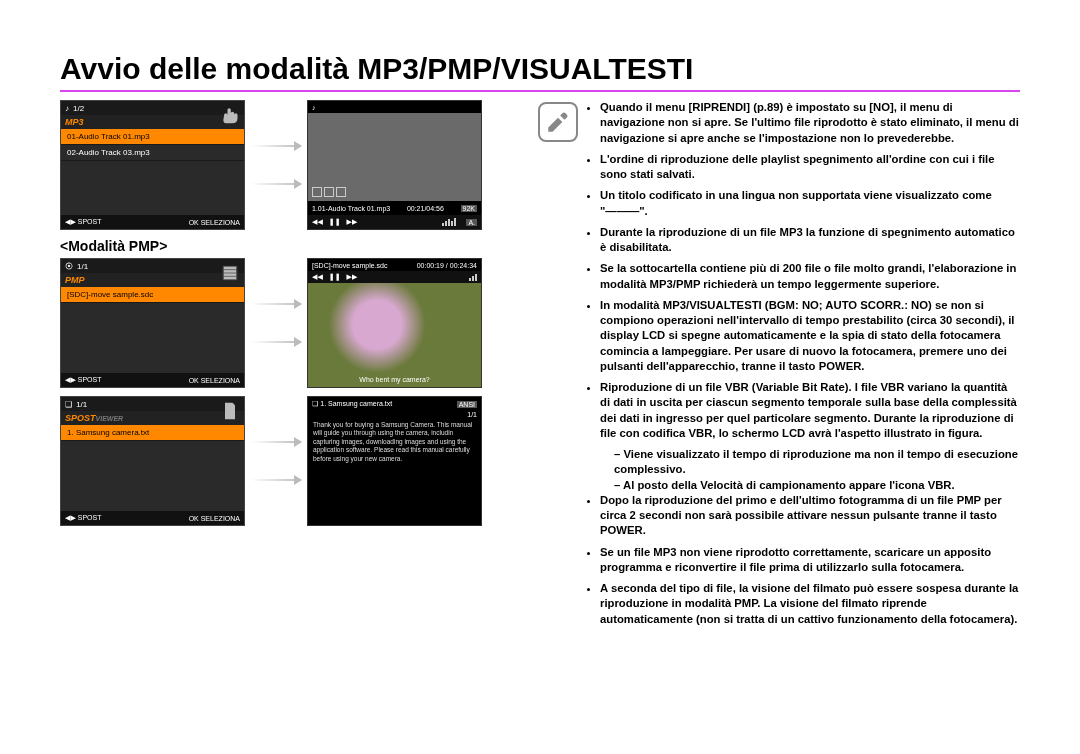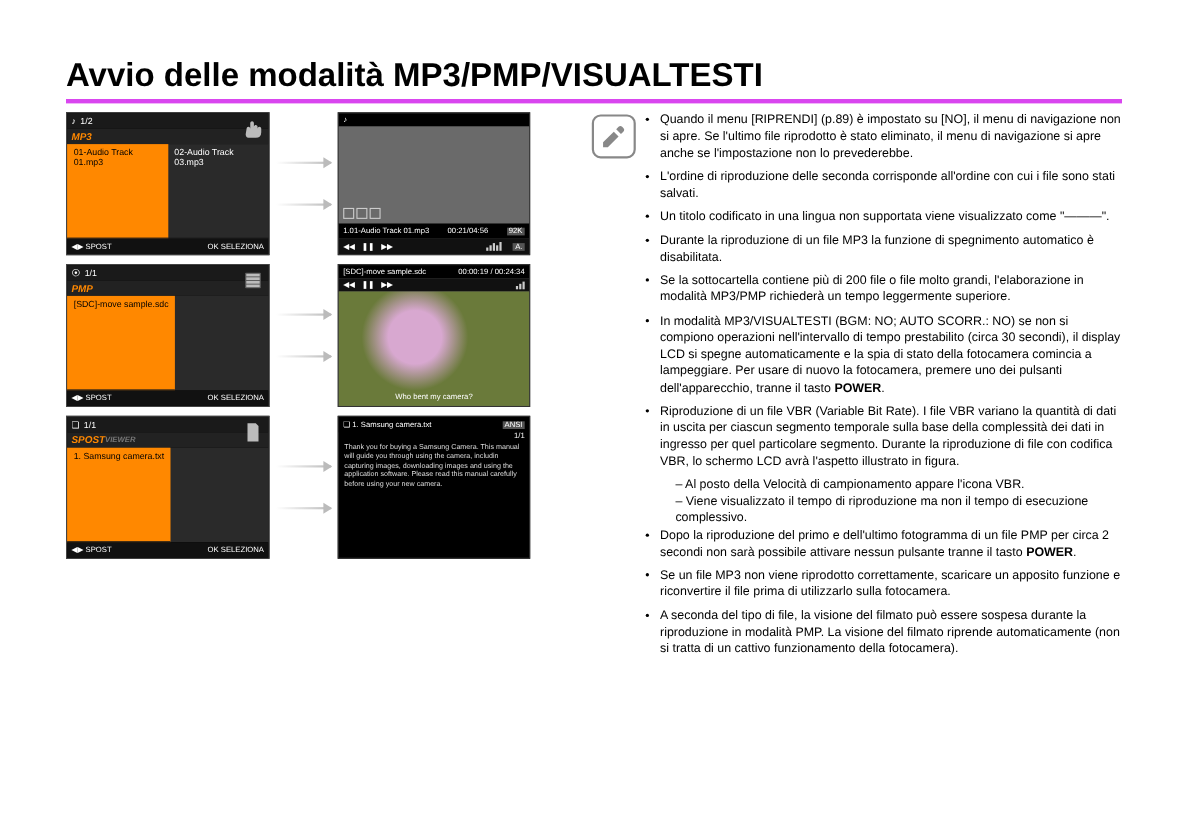--- a/index.html
+++ b/index.html
@@ -1,44 +1,44 @@
 <!DOCTYPE html>
 <html><head>
 <meta charset="utf-8">
 <style>
   * { margin: 0; padding: 0; box-sizing: border-box; }
   body { width: 1080px; height: 754px; background: #fff; font-family: Arial, Helvetica, sans-serif; color: #000; }
   .page { padding: 52px 60px 10px 60px; }
-  h1 { font-size: 30px; font-weight: bold; border-bottom: 4px solid #d946ef; padding-bottom: 4px; margin-bottom: 8px; }
+  h1 { font-size: 30px; font-weight: bold; border-bottom: 2px solid #d946ef; padding-bottom: 4px; margin-bottom: 8px; }
   .cols { display: flex; gap: 18px; }
   .left { width: 460px; }
   .right { flex: 1; font-size: 11.3px; line-height: 1.35; }
   .modelabel { font-size: 14px; font-weight: bold; margin: 4px 0 4px 0; }
   .row { display: flex; align-items: center; gap: 6px; margin-bottom: 8px; }
   .lcd { width: 185px; height: 130px; background: #000; border: 1px solid #444; color: #fff; font-size: 8px; position: relative; display: flex; flex-direction: column; }
   .lcd-top { height: 14px; background: #1a1a1a; display: flex; align-items: center; padding: 0 4px; gap: 4px; }
   .lcd-title { height: 14px; background: #222; display: flex; align-items: center; padding: 0 4px; font-style: italic; font-weight: bold; font-size: 9px; color: #888; }
   .lcd-title .accent { color: #ff8800; font-style: italic; }
-  .lcd-list { flex: 1; background: #2a2a2a; display: flex; flex-direction: row; }
+  .lcd-list { flex: 1; background: #2a2a2a; display: flex; flex-direction: column; }
   .lcd-item { padding: 3px 6px; border-bottom: 1px solid #1a1a1a; font-size: 8px; }
   .lcd-item.sel { background: #ff8800; color: #000; }
   .lcd-bottom { height: 14px; background: #111; display: flex; align-items: center; justify-content: space-between; padding: 0 4px; font-size: 7px; }
   .arrow-block { display: flex; flex-direction: column; align-items: center; justify-content: center; width: 50px; height: 130px; }
   .arr { width: 50px; height: 2px; background: linear-gradient(to right,#fff,#bbb); position: relative; margin: 18px 0; }
   .arr::after { content: ""; position: absolute; right: -1px; top: -4px; border-left: 8px solid #bbb; border-top: 5px solid transparent; border-bottom: 5px solid transparent; }
   .scr2 { width: 175px; height: 130px; background: #5e5e5e; color: #fff; font-size: 7px; display: flex; flex-direction: column; position: relative; border:1px solid #333; }
   .scr2 .topline { height: 12px; background: #000; display: flex; align-items: center; padding: 0 4px; }
   .scr2 .mid { flex: 1; background: #666; position: relative; display:flex; align-items:center; justify-content:center; }
   .scr2 .bot { height: 14px; background: #000; display: flex; align-items: center; justify-content: space-between; padding: 0 4px; font-size: 7px; }
   .scr2 .bot2 { height: 14px; background: #111; display: flex; align-items: center; gap: 6px; padding: 0 4px; }
   .icon-sq { display: inline-block; width: 10px; height: 10px; border: 1px solid #ccc; }
   .pencil { width: 40px; height: 40px; display:inline-flex; align-items:center; justify-content:center; border:2px solid #888; border-radius:8px; margin-right:6px; margin-top:2px; float:left; }
   .pencil svg { width: 26px; height: 26px; }
   .notes { overflow: hidden; }
-  ul.bullets { list-style: disc; padding-left: 16px; }
+  ul.bullets { list-style: disc; padding-left: 16px; font-weight: bold; }
   ul.bullets > li { margin-bottom: 6px; }
   ul.dashes { list-style: none; padding-left: 14px; }
   ul.dashes li::before { content: "– "; }
   .pgnum { font-size: 12px; margin-top: 6px; }
   .mini { font-size:6.5px; color:#ddd; line-height:1.3; padding:3px 5px; }
   .cornericon { position:absolute; top:4px; right:4px; width:20px; height:20px; }
   .flower { width:100%; height:100%; background: radial-gradient(circle at 40% 40%, #d8a8d0 0 20%, #6a7a3a 40% 100%); }
   .bars { display:flex; align-items:flex-end; gap:1px; height:8px;}
   .bars span{ width:2px; background:#ccc;}
 </style>
@@ -102,20 +102,21 @@
                 <span style="height:5px"></span>
                 <span style="height:7px"></span>
                 <span style="height:5px"></span>
                 <span style="height:8px"></span>
               </div>
             <span style="background:#555;padding:0 2px;margin-left:4px;">A.</span>
           </div>
         </div>
       </div>
 
+      <div class="modelabel">&lt;Modalità PMP&gt;</div>
       <div class="row">
         <div class="lcd">
           <div class="lcd-top">
             <span>⦿</span>
             <span>1/1</span>
             <svg class="cornericon" viewBox="0 0 24 24">
                 <path fill="#bbb" d="M4 4h16v16H4z M4 4v16M20 4v16M4 8h16M4 12h16M4 16h16" stroke="#555"></path>
               </svg>
           </div>
           <div class="lcd-title">
@@ -195,31 +196,31 @@
 
     <div class="right">
       <div class="pencil">
         <svg viewBox="0 0 24 24">
             <path fill="#888" d="M3 17l9-9 4 4-9 9H3v-4z M14 6l2-2c1-1 2-1 3 0l1 1c1 1 1 2 0 3l-2 2-4-4z"></path>
           </svg>
       </div>
       <div class="notes">
         <ul class="bullets" id="notes-list">
             <li>Quando il menu [RIPRENDI] (p.89) è impostato su [NO], il menu di navigazione non si apre. Se l'ultimo file riprodotto è stato eliminato, il menu di navigazione si apre anche se l'impostazione non lo prevederebbe.</li>
-            <li>L'ordine di riproduzione delle seconda corrisponde all'ordine con cui i file sono stati salvati.</li>
+            <li>L'ordine di riproduzione delle playlist spegnimento all'ordine con cui i file sono stati salvati.</li>
             <li>Un titolo codificato in una lingua non supportata viene visualizzato come "———".</li>
             <li>Durante la riproduzione di un file MP3 la funzione di spegnimento automatico è disabilitata.</li>
             <li>Se la sottocartella contiene più di 200 file o file molto grandi, l'elaborazione in modalità MP3/PMP richiederà un tempo leggermente superiore.</li>
             <li>In modalità MP3/VISUALTESTI (BGM: NO; AUTO SCORR.: NO) se non si compiono operazioni nell'intervallo di tempo prestabilito (circa 30 secondi), il display LCD si spegne automaticamente e la spia di stato della fotocamera comincia a lampeggiare. Per usare di nuovo la fotocamera, premere uno dei pulsanti dell'apparecchio, tranne il tasto <b>POWER</b>.</li>
             <li>Riproduzione di un file VBR (Variable Bit Rate). I file VBR variano la quantità di dati in uscita per ciascun segmento temporale sulla base della complessità dei dati in ingresso per quel particolare segmento. Durante la riproduzione di file con codifica VBR, lo schermo LCD avrà l'aspetto illustrato in figura.</li>
             <ul class="dashes">
+              <li>Viene visualizzato il tempo di riproduzione ma non il tempo di esecuzione complessivo.</li>
               <li>Al posto della Velocità di campionamento appare l'icona VBR.</li>
-              <li>Viene visualizzato il tempo di riproduzione ma non il tempo di esecuzione complessivo.</li>
             </ul>
             <li>Dopo la riproduzione del primo e dell'ultimo fotogramma di un file PMP per circa 2 secondi non sarà possibile attivare nessun pulsante tranne il tasto <b>POWER</b>.</li>
-            <li>Se un file MP3 non viene riprodotto correttamente, scaricare un apposito funzione e riconvertire il file prima di utilizzarlo sulla fotocamera.</li>
+            <li>Se un file MP3 non viene riprodotto correttamente, scaricare un apposito programma e riconvertire il file prima di utilizzarlo sulla fotocamera.</li>
             <li>A seconda del tipo di file, la visione del filmato può essere sospesa durante la riproduzione in modalità PMP. La visione del filmato riprende automaticamente (non si tratta di un cattivo funzionamento della fotocamera).</li>
           </ul>
       </div>
     </div>
 
   </div>
 </div>
 
 </body></html>

